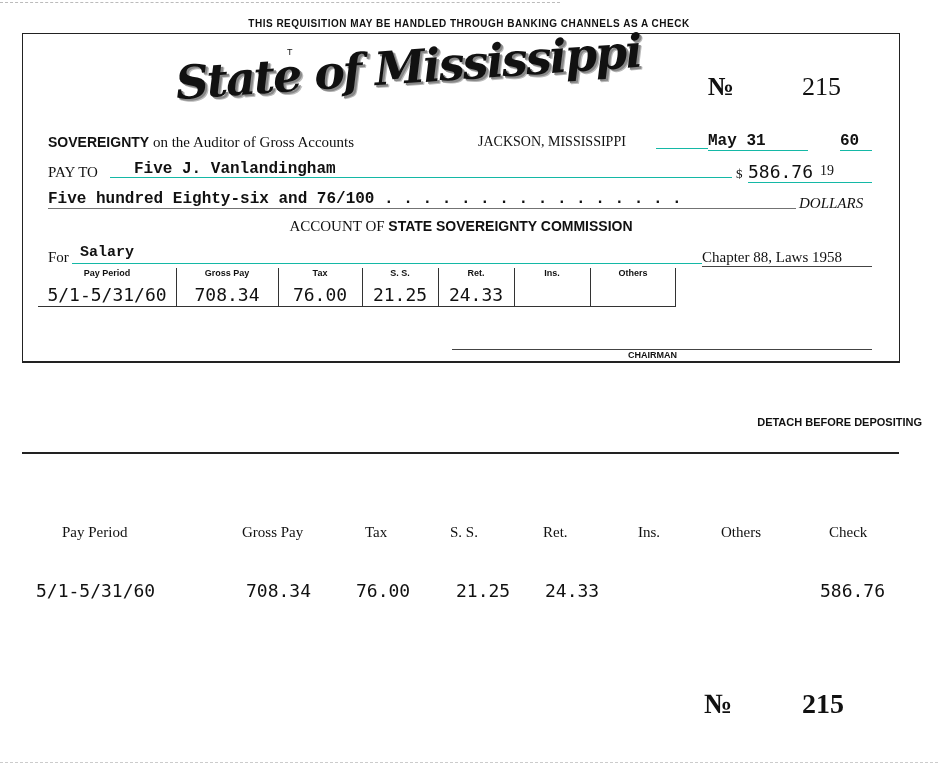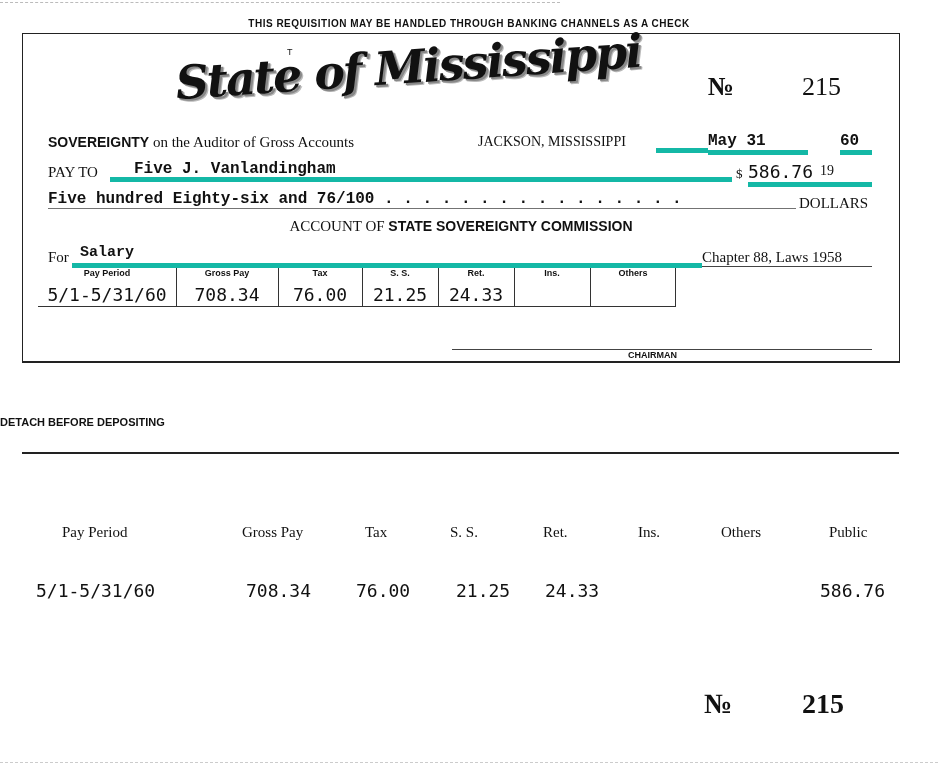--- a/index.html
+++ b/index.html
@@ -10,21 +10,21 @@
   .type { font-family:"Liberation Mono", monospace; font-weight:bold; }
   .typeplain { font-family:"DejaVu Sans Mono", monospace; }
   .dash-top { top:2px; left:0; width:560px; border-top:1px dashed #bbb; }
   .dash-bot { top:762px; left:0; width:938px; border-top:1px dashed #ccc; }
   .banner { top:18px; left:0; width:938px; text-align:center; font-size:10px; letter-spacing:0.5px; }
   .check-box { top:33px; left:22px; width:878px; height:330px; border:1.5px solid #222; border-bottom:2.5px solid #222; box-sizing:border-box; }
   .logo { top:40px; left:175px; font-family:"DejaVu Serif", serif; font-weight:bold; font-style:italic; font-size:46px; letter-spacing:-2px; transform:rotate(-4deg); text-shadow:2px 2px 0 #888, 3px 3px 0 #bbb; }
   .logo-t { top:47px; left:287px; font-size:9px; font-family:"Liberation Sans", sans-serif; }
   .no-sign { font-family:"Liberation Serif", serif; font-weight:bold; font-size:26px; }
   .no-val { font-family:"Liberation Serif", serif; font-size:26px; }
-  .line { border-bottom:5px solid #14b8a6; }
+  .line { border-bottom:1px solid #14b8a6; }
   .t-hdr { font-size:9px; text-align:center; }
   .t-val { font-size:18px; text-align:center; }
   .vline { border-left:1px solid #333; }
   .detach-line { top:452px; left:22px; width:877px; border-top:2px solid #222; }
   .stub-hdr { font-family:"Liberation Serif", serif; font-size:15px; }
   .stub-val { font-family:"DejaVu Sans Mono", monospace; font-size:18px; }
 </style>
 </head>
 <body>
 
@@ -53,21 +53,21 @@
 <div class="abs serif" style="top:164px;left:48px;font-size:15px;">PAY TO</div>
 <div class="abs line" style="top:177px;left:110px;width:622px;"></div>
 <div class="abs type" style="top:160px;left:134px;font-size:16px;">Five J. Vanlandingham</div>
 <div class="abs serif" style="top:166px;left:736px;font-size:13px;">$</div>
 <div class="abs typeplain line" style="top:161px;left:748px;width:124px;font-size:18px;">586.76</div>
 
 <div class="abs type" style="top:190px;left:48px;font-size:16px;white-space:nowrap;border-bottom:1px solid #737373;width:748px;">
   <span>Five hundred Eighty-six and 76/100</span>
   <span>. . . . . . . . . . . . . . . .</span>
 </div>
-<div class="abs serif" style="top:195px;left:799px;font-size:15px;">DOLLARS</div>
+<div class="abs serif" style="top:195px;left:799px;font-size:15px;font-style:italic;">DOLLARS</div>
 
 <div class="abs" style="top:218px;left:0;width:922px;text-align:center;font-size:15px;">
   <span class="serif">ACCOUNT OF</span>
   <span class="sans-bold" style="font-size:14px;">STATE SOVEREIGNTY COMMISSION</span>
 </div>
 
 <div class="abs serif" style="top:249px;left:48px;font-size:15px;">For</div>
 <div class="abs line" style="top:263px;left:72px;width:630px;"></div>
 <div class="abs type" style="top:244px;left:80px;font-size:15px;">Salary</div>
 <div class="abs serif" style="top:249px;left:702px;font-size:15px;border-bottom:1px solid #444;width:170px;">Chapter 88, Laws 1958</div>
@@ -93,32 +93,32 @@
   <div class="abs typeplain t-val" style="left:240px;width:84px;top:18px;">76.00</div>
   <div class="abs typeplain t-val" style="left:324px;width:76px;top:18px;">21.25</div>
   <div class="abs typeplain t-val" style="left:400px;width:76px;top:18px;">24.33</div>
   <div class="abs typeplain t-val" style="left:476px;width:76px;top:18px;"></div>
   <div class="abs typeplain t-val" style="left:552px;width:86px;top:18px;"></div>
 </div>
 
 <div class="abs" style="top:349px;left:452px;width:420px;border-top:1px solid #444;"></div>
 <div class="abs sans-bold" style="top:350px;left:628px;font-size:9px;">CHAIRMAN</div>
 
-<div class="abs sans-bold" style="top:416px;left:0;width:922px;text-align:left;font-size:11px;">DETACH BEFORE DEPOSITING</div>
+<div class="abs sans-bold" style="top:416px;left:0;width:922px;text-align:right;font-size:11px;">DETACH BEFORE DEPOSITING</div>
 <div class="abs detach-line"></div>
 
 <div class="abs" style="top:524px;left:0;width:938px;height:20px;">
   <div class="abs stub-hdr" style="left:62px;">Pay Period</div>
   <div class="abs stub-hdr" style="left:242px;">Gross Pay</div>
   <div class="abs stub-hdr" style="left:365px;">Tax</div>
   <div class="abs stub-hdr" style="left:450px;">S. S.</div>
   <div class="abs stub-hdr" style="left:543px;">Ret.</div>
   <div class="abs stub-hdr" style="left:638px;">Ins.</div>
   <div class="abs stub-hdr" style="left:721px;">Others</div>
-  <div class="abs stub-hdr" style="left:829px;">Public</div>
+  <div class="abs stub-hdr" style="left:829px;">Check</div>
 </div>
 <div class="abs" style="top:580px;left:0;width:938px;height:24px;">
   <div class="abs stub-val" style="left:36px;">5/1-5/31/60</div>
   <div class="abs stub-val" style="left:246px;">708.34</div>
   <div class="abs stub-val" style="left:356px;">76.00</div>
   <div class="abs stub-val" style="left:456px;">21.25</div>
   <div class="abs stub-val" style="left:545px;">24.33</div>
   <div class="abs stub-val" style="left:638px;"></div>
   <div class="abs stub-val" style="left:721px;"></div>
   <div class="abs stub-val" style="left:820px;">586.76</div>

